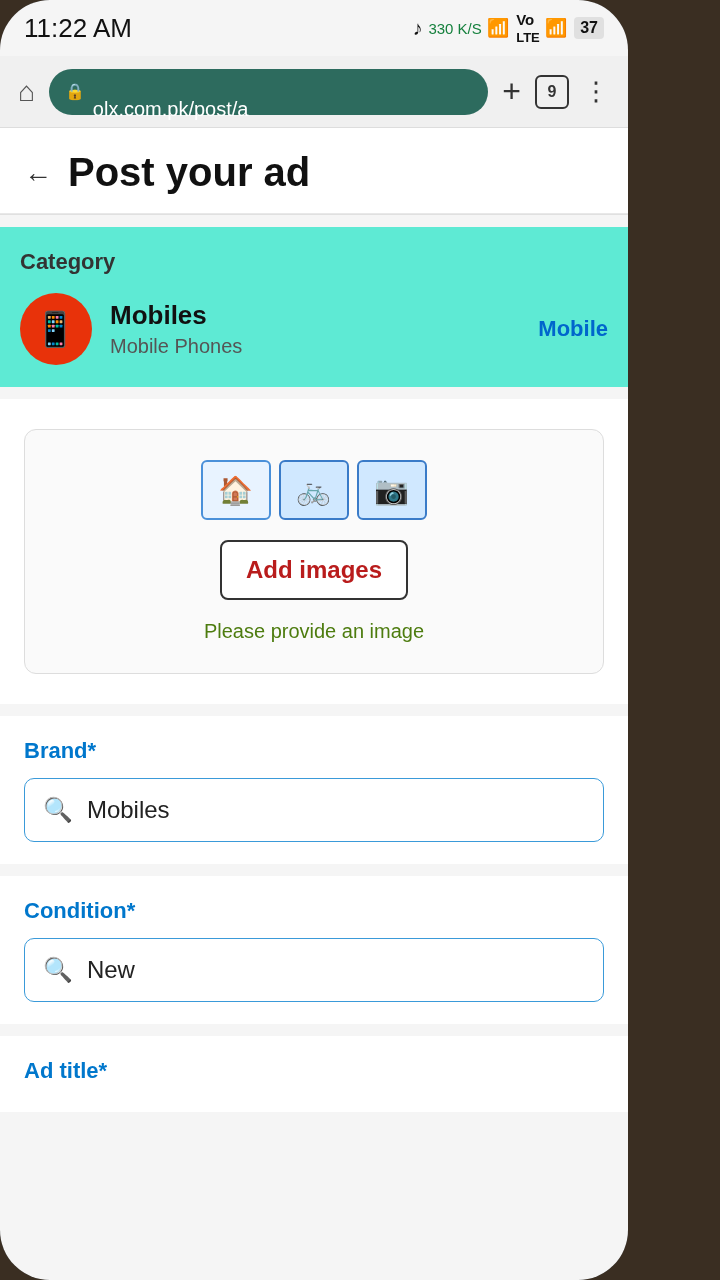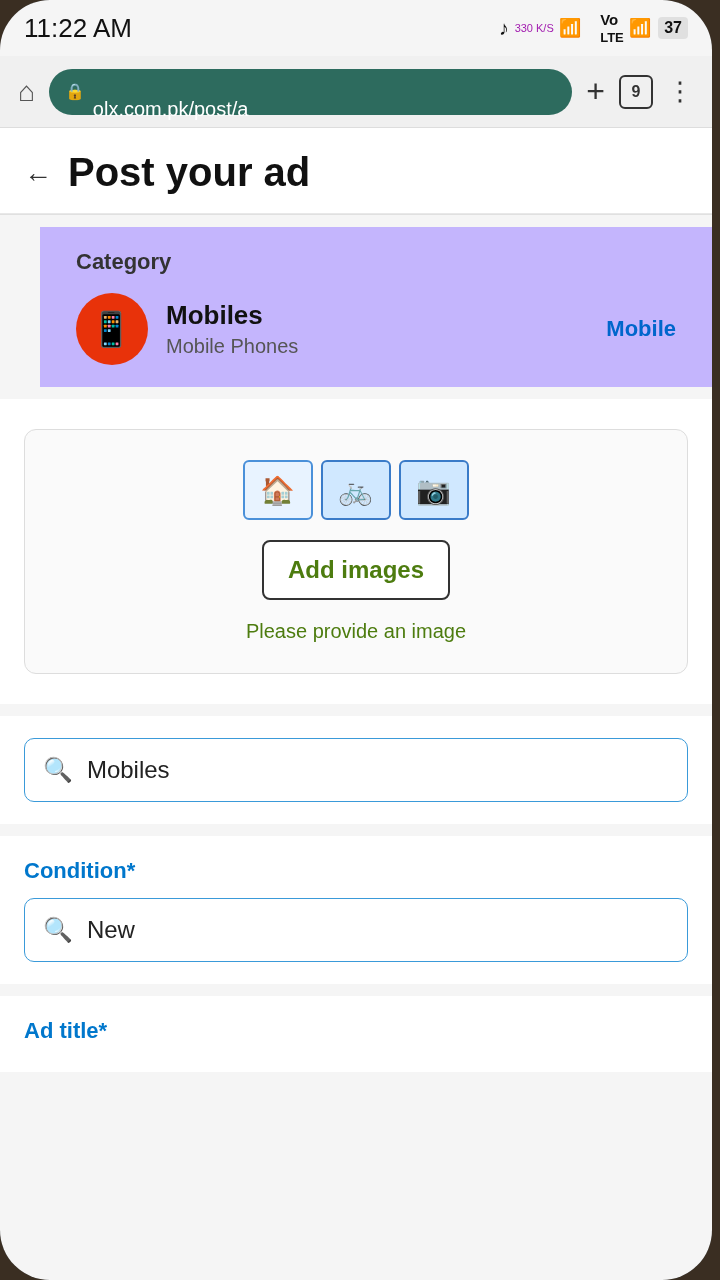--- a/index.html
+++ b/index.html
@@ -7,21 +7,21 @@
     body {
       width: 720px;
       min-height: 1280px;
       background: #3a2e22;
       font-family: 'Segoe UI', Arial, sans-serif;
       overflow-x: hidden;
     }
 
     
     .phone-frame {
-      width: 712px;
+      width: 628px;
       min-height: 1280px;
       position: relative;
       background: #1a1a1a;
       border-radius: 50px;
       overflow: hidden;
     }
 
     
     .status-bar {
       background: #f5f5f5;
@@ -129,24 +129,23 @@
       color: #333;
     }
     .page-title {
       font-size: 40px;
       font-weight: 700;
       color: #111;
     }
 
     
     .section {
-      background: #c4b5fd;
+      background: #5eead4;
       margin-top: 12px;
-      padding: 22px 36px;
-      margin-left: 40px;
+      padding: 22px 20px;
     }
 
     .section-label {
       font-size: 22px;
       font-weight: 600;
       color: #333;
       margin-bottom: 18px;
     }
 
     
@@ -226,21 +225,21 @@
     .img-icon-box.active {
       border-color: #3a7bc8;
       background: #d0e8ff;
     }
     .add-images-btn {
       border: 2px solid #333;
       border-radius: 8px;
       padding: 14px 24px;
       font-size: 24px;
       font-weight: 600;
-      color: #4d7c0f;
+      color: #b91c1c;
       background: white;
       cursor: pointer;
     }
     .image-error-text {
       font-size: 20px;
       color: #4d7c0f;
     }
     .field-group {
       background: #ffffff;
       margin-top: 12px;
@@ -285,23 +284,23 @@
   </style>
 </head>
 <body>
 
 <div class="phone-frame">
 
   <div class="status-bar">
     <span class="status-time">11:22 AM</span>
     <div class="status-icons">
       <span style="font-size:20px;">♪</span>
-      <span style="font-size:11px; color:#a21caf;">330 K/S</span>
+      <span style="font-size:15px; color:#15803d;">330 K/S</span>
       <span>📶</span>
-      <span style="font-size:15px; font-weight:600;margin-left:12px;">Vo<br><span style="font-size:13px;">LTE</span></span>
+      <span style="font-size:15px; font-weight:600;">Vo<br><span style="font-size:13px;">LTE</span></span>
       <span>📶</span>
       <span class="battery-badge">37</span>
     </div>
   </div>
 
   <div class="browser-bar">
     <span class="browser-home-icon">⌂</span>
     <div class="browser-url-bar">
       <span class="url-lock-icon">🔒</span>
       <span class="url-text">olx.com.pk/post/a</span>
@@ -348,20 +347,21 @@
           <div class="img-icon-box active">
             <span>📷</span>
           </div>
         </div>
         <button class="add-images-btn">Add images</button>
         <span class="image-error-text">Please provide an image</span>
       </div>
     </div>
 
     <div class="field-group">
+      <div class="field-label">Brand*</div>
       <div class="field-input-row">
         <span class="search-icon-small">🔍</span>
         <span class="field-value">Mobiles</span>
       </div>
     </div>
 
     <div class="field-group">
       <div class="field-label">Condition*</div>
       <div class="field-input-row">
         <span class="search-icon-small">🔍</span>

